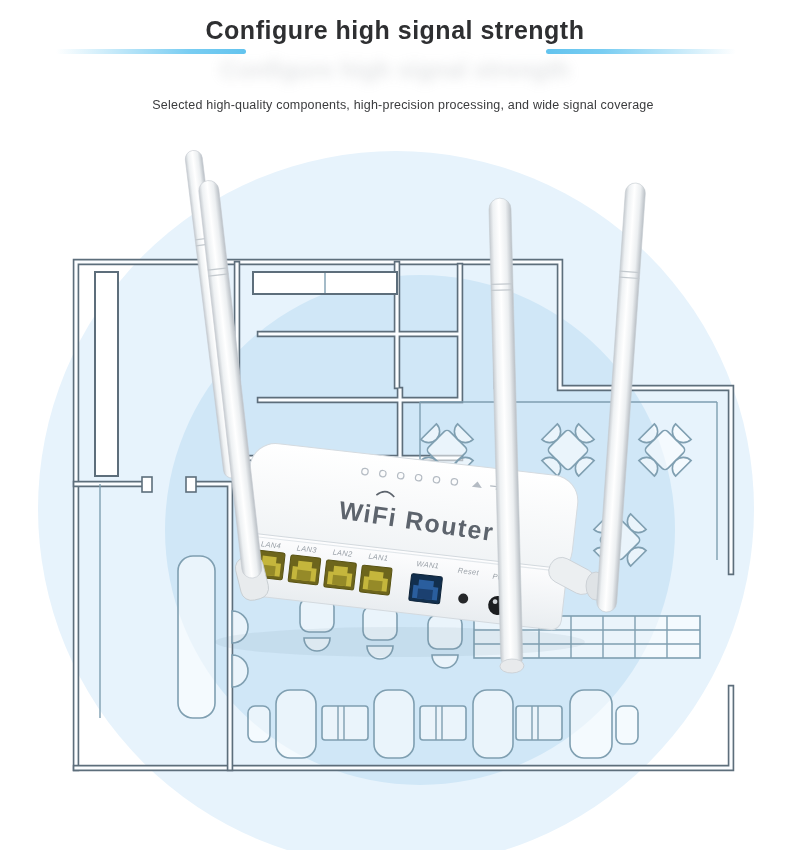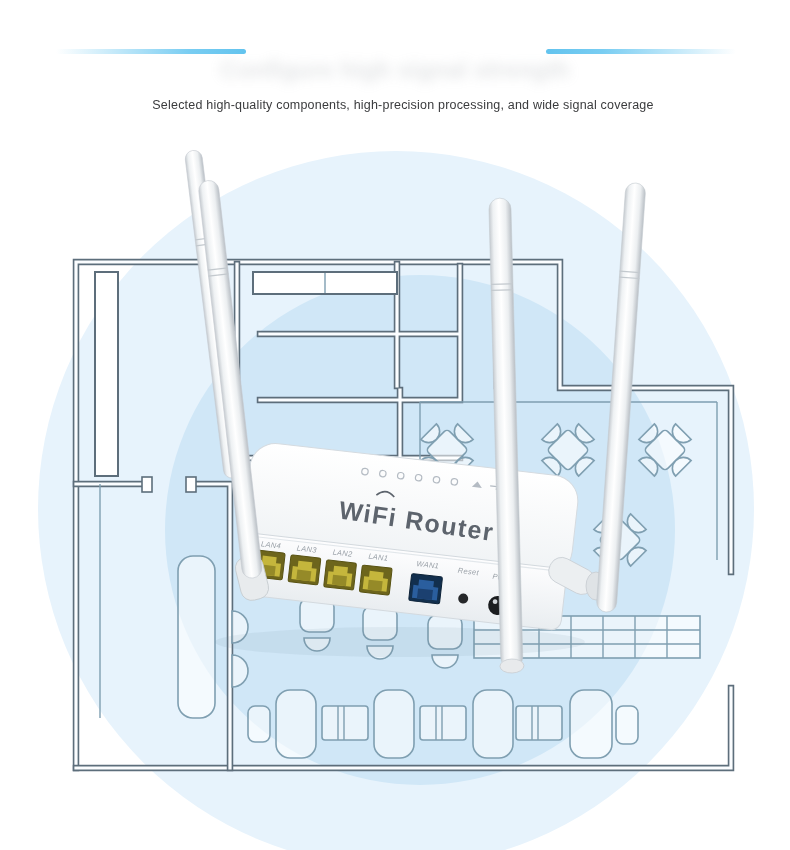--- a/index.html
+++ b/index.html
@@ -24,20 +24,21 @@
   .brand{font-family:"Liberation Sans",sans-serif;font-weight:bold;font-size:25px;
          fill:#5d646d;letter-spacing:1.5px;}
   .portlabel{font-family:"Liberation Sans",sans-serif;font-style:italic;font-size:7.5px;
          fill:#9aa1a8;letter-spacing:.3px;}
 </style>
 </head>
 <body>
 
 <div class="stage">
 
+  <h1 class="title">Configure high signal strength</h1>
   <div class="title-ghost">Configure high signal strength</div>
   <div class="accent accent-left"></div>
   <div class="accent accent-right"></div>
   <p class="subtitle">Selected high-quality components, high-precision processing, and wide signal coverage</p>
 
   <svg width="790" height="850" viewBox="0 0 790 850">
     <defs>
       <linearGradient id="antGrad" x1="0" y1="0" x2="1" y2="0">
         <stop offset="0" stop-color="#c6cbd0"></stop>
           <stop offset="0.18" stop-color="#eef1f3"></stop>

